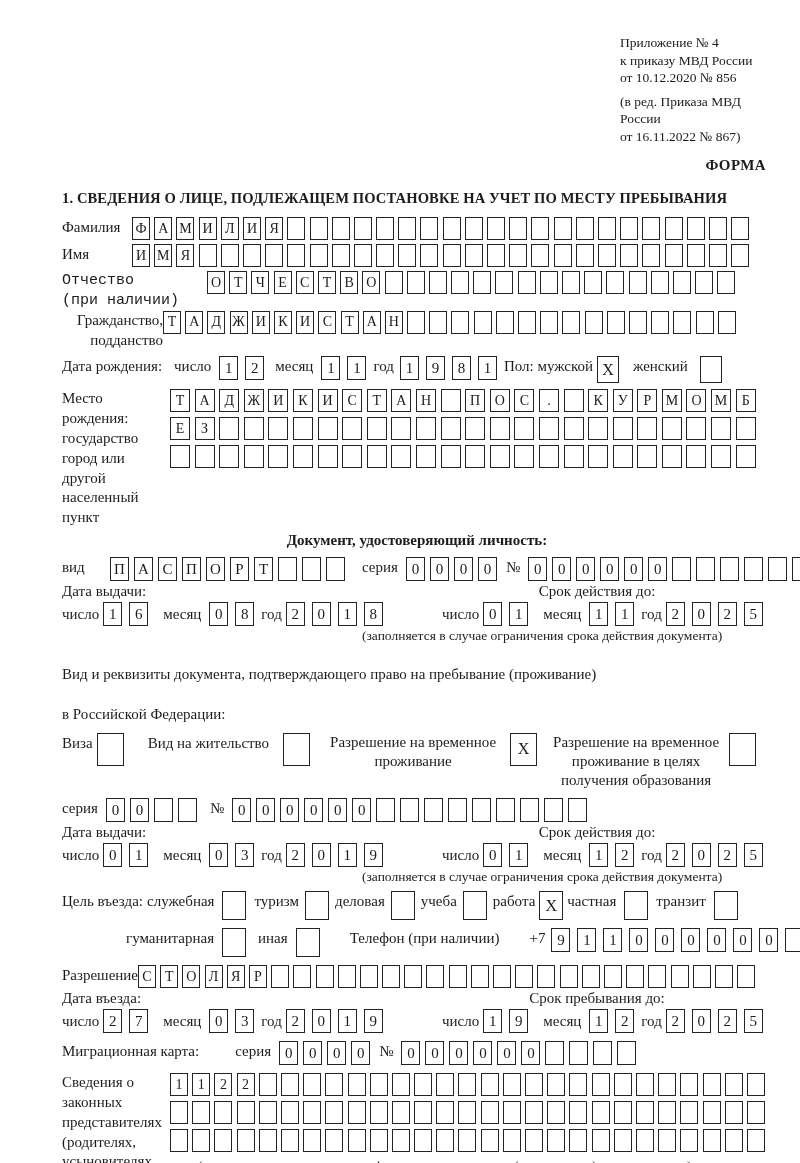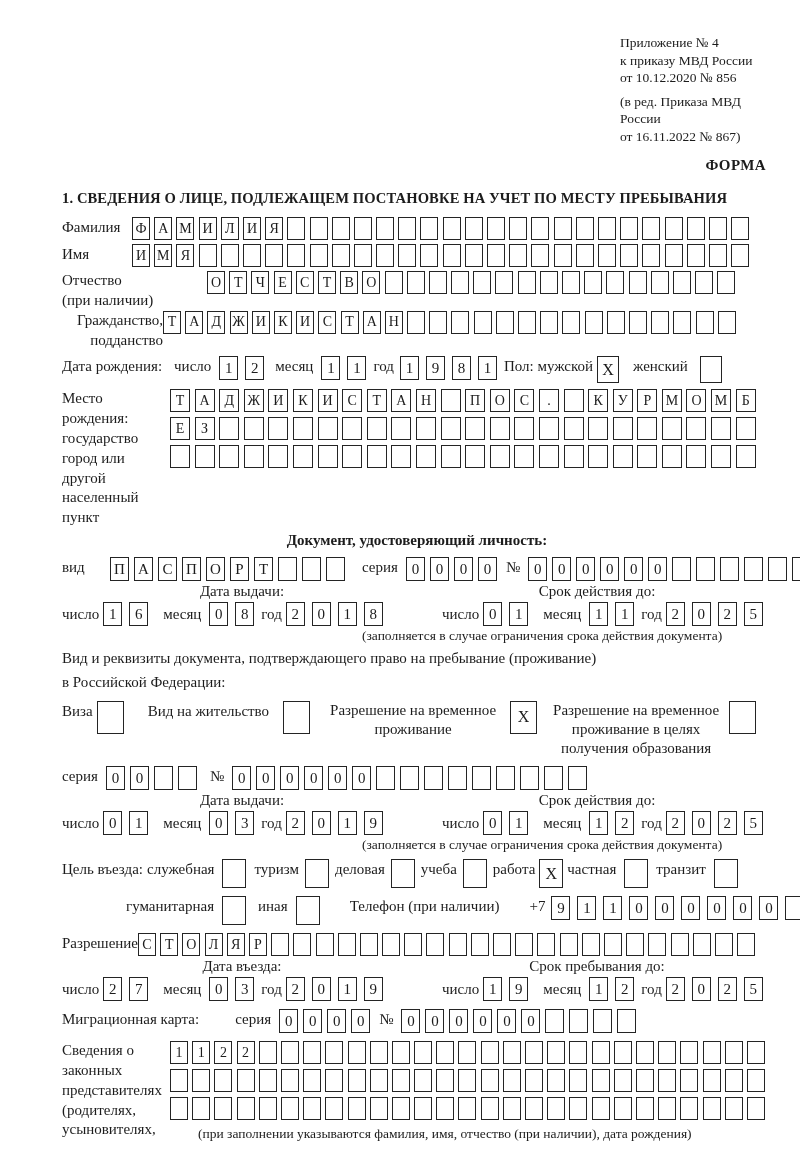--- a/index.html
+++ b/index.html
@@ -14,21 +14,21 @@
   .uline{display:inline-block;width:56px;border-bottom:2px solid #1c1c1c;margin-left:8px;vertical-align:baseline;}
   .sec1{font-weight:bold;font-size:14.6px;margin-top:16px;letter-spacing:.1px;}
 
   
   .frow{display:flex;align-items:flex-start;margin-top:4px;}
   .lbl{font-size:15px;line-height:1.4;flex:none;}
   .lblcol{flex:none;font-size:15px;line-height:1.32;}
   .stack{flex:none;font-size:15px;line-height:1.28;text-align:center;}
   .w70{flex:0 0 70px;}
   .w101{flex:0 0 101px;}
-  .w145{flex:0 0 145px;}
+  .w145{flex:0 0 145px;font-family:Liberation Mono, monospace;}
   .w108{flex:0 0 108px;}
 
   .cells{display:flex;flex:none;}
   .cells span{flex:none;display:flex;align-items:center;justify-content:center;
     width:16px;height:21px;border:1.5px solid #242424;margin-right:4.2px;
     font-size:14px;line-height:1;}
   .cells.date span{width:17px;height:22px;margin-right:7px;font-size:15px;}
   .cells.ser span{width:17px;height:22px;margin-right:5px;font-size:15px;}
   .cells.wide span{width:18px;margin-right:4.6px;}
   .colcells > .cells{margin-top:5px;}
@@ -41,27 +41,27 @@
 
   .ml4{margin-left:4px;}.ml6{margin-left:6px;}.ml8{margin-left:8px;}
   .ml10{margin-left:10px;}.ml12{margin-left:12px;}.ml14{margin-left:14px;}
   .ml16{margin-left:16px;}.ml20{margin-left:20px;}.ml24{margin-left:24px;}
   .ml30{margin-left:30px;}.ml36{margin-left:36px;}.ml64{margin-left:64px;}
   .mt0{margin-top:0;text-align:right;}.mt2{margin-top:8px;}.mt6{margin-top:6px;}.mt8{margin-top:8px;}
   .mt10{margin-top:10px;}
 
   .center-h{text-align:center;font-weight:bold;font-size:15px;margin-top:4px;}
   .twocol{display:flex;margin-top:2px;}
-  .col-l{flex:0 0 360px;text-align:center;font-size:15px;}
+  .col-l{flex:0 0 360px;text-align:left;font-size:15px;}
   .col-r{flex:1;text-align:center;font-size:15px;}
   .col-l2{flex:0 0 360px;}
   .col-r2{flex:1;padding-left:20px;}
   .dgroup{display:flex;align-items:center;}
   .note{font-size:13.5px;margin:2px 0 0 300px;}
-  .plain{font-size:15px;line-height:1.35;margin-top:4px;}
+  .plain{font-size:15px;line-height:1.35;margin-top:20px;}
   .repnote{font-size:13.5px;margin:6px 0 0 28px;}
 </style>
 </head>
 <body>
 
 <div class="page">
 
   <div class="annex">
     <div>Приложение № 4</div>
     <div>к приказу МВД России</div>

